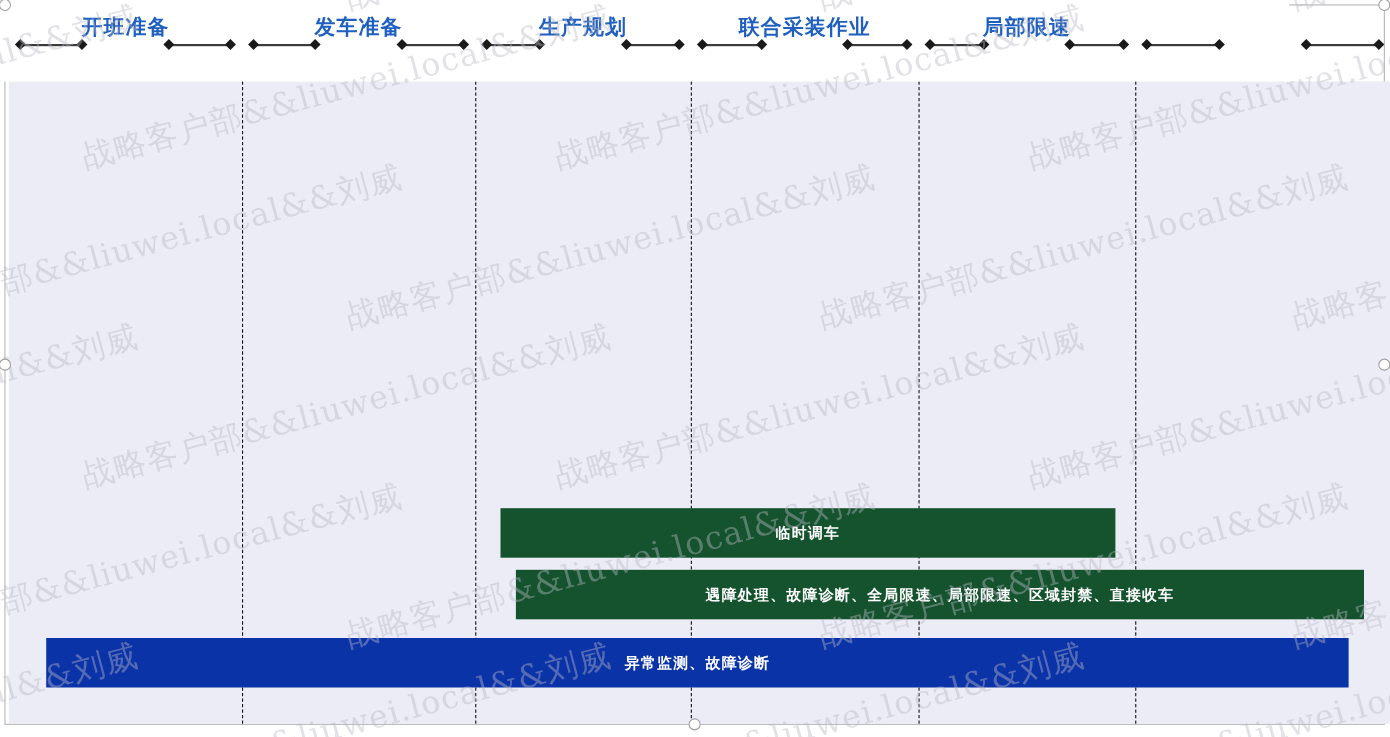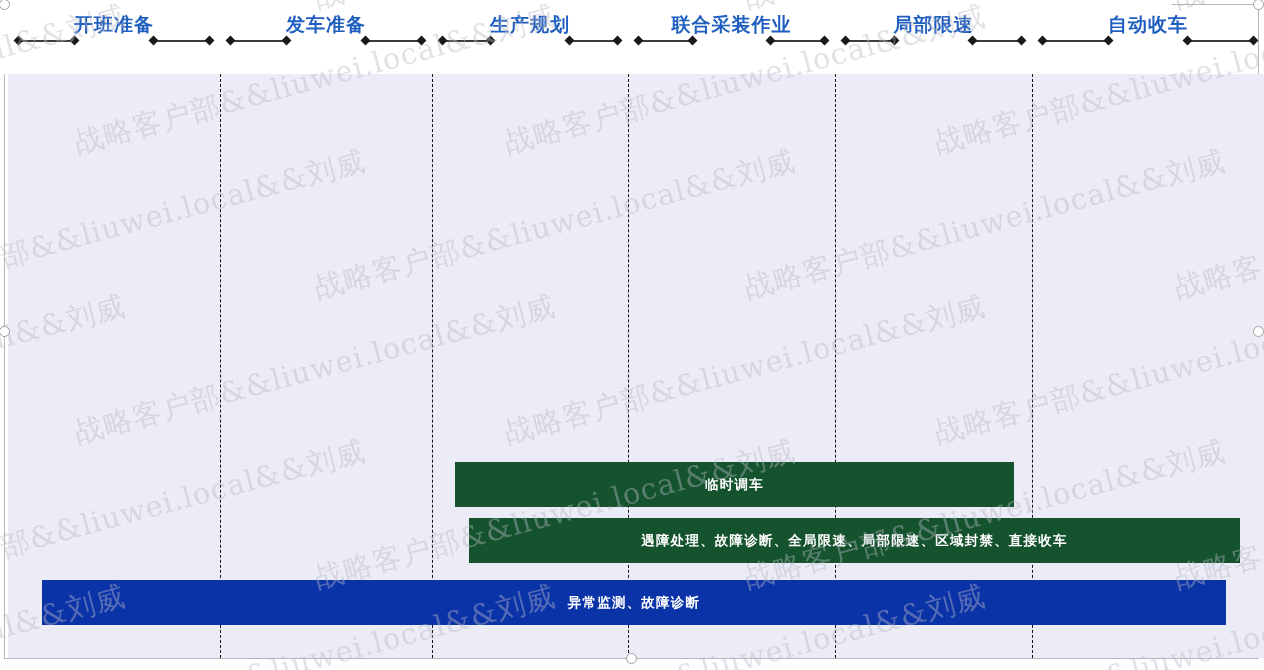--- a/index.html
+++ b/index.html
@@ -145,21 +145,20 @@
           <div class="dia l"></div>
           <div class="dia r"></div>
         </div>
         <div class="conn" style="left: 133px; width: 58px;">
           <div class="bar"></div>
           <div class="dia r"></div>
           <div class="dia l"></div>
         </div>
       </div>
       <div class="phase" style="left: 1032px; width: 232px;">
-        <div class="phase-title">自动收车</div>
         <div class="conn" style="left: 6px; width: 75px;">
           <div class="bar"></div>
           <div class="dia l"></div>
           <div class="dia r"></div>
         </div>
         <div class="conn" style="left: 151px; width: 75px;">
           <div class="bar"></div>
           <div class="dia r"></div>
           <div class="dia l"></div>
         </div>

